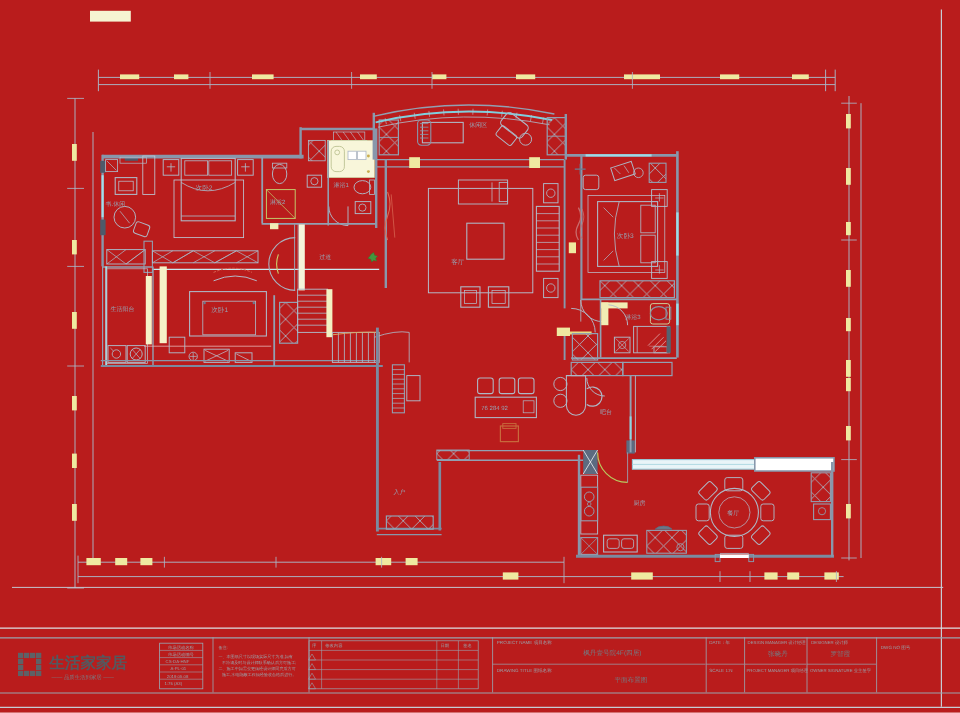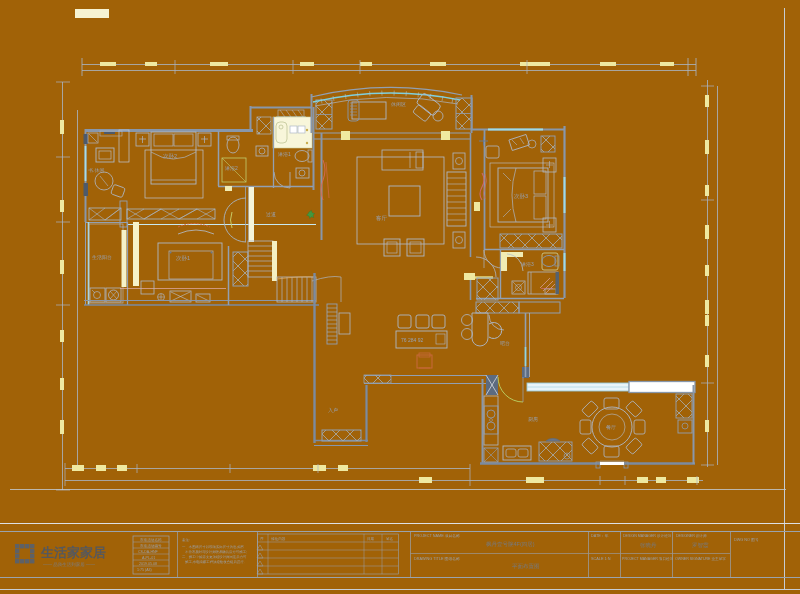--- a/index.html
+++ b/index.html
@@ -1,17 +1,17 @@
 <!DOCTYPE html>
 <html><head>
 <meta charset="utf-8">
 <style>
 html,body{margin:0;padding:0;background:#ffffff;}
 *{font-family:"Liberation Sans",sans-serif;}
-#page{position:relative;width:800px;height:594px;background:#a16207;overflow:hidden;}
+#page{position:relative;width:800px;height:594px;background:#b91c1c;overflow:hidden;}
 svg{position:absolute;left:0;top:0;}
 </style>
 </head>
 <body>
 <div id="page">
 <svg width="800" height="594" viewBox="0 0 800 594">
 <defs>
 <pattern id="xh" width="14" height="14" patternUnits="userSpaceOnUse">
 <path d="M0,0 L14,14 M14,0 L0,14" stroke="#a9b9c9" stroke-width="0.7" fill="none"></path>
 </pattern>

